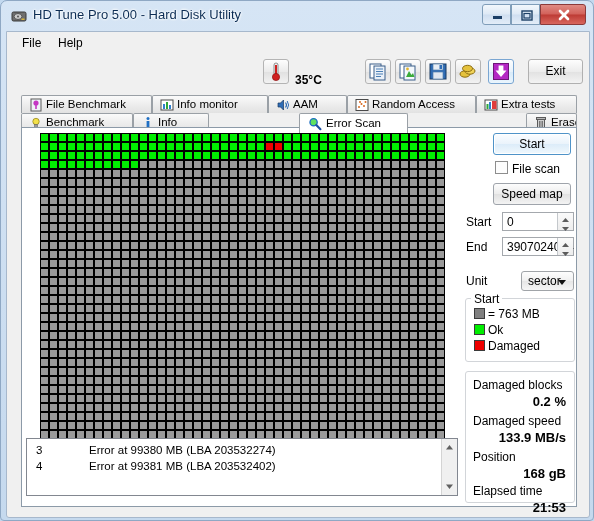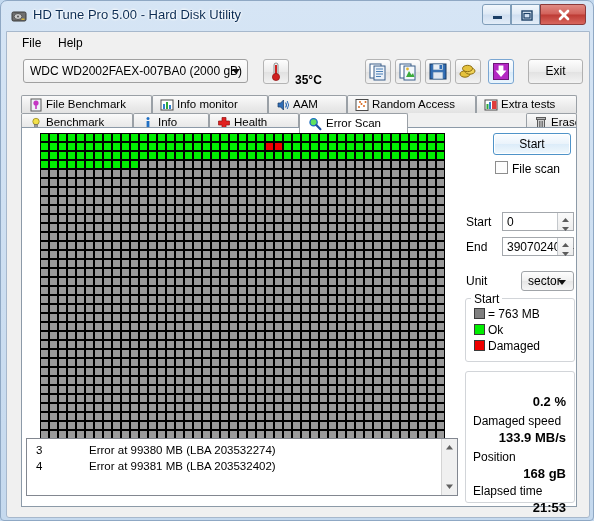--- a/index.html
+++ b/index.html
@@ -274,24 +274,20 @@
     <div id="menubar">
       <div class="menu-item" style="left:8px">
         <span>File</span>
       </div>
       <div class="menu-item" style="left:44px">
         <span>Help</span>
       </div>
     </div>
 
     <div id="toolbar">
-      <div id="drive-select">
-        <span id="drive-select-label">WDC WD2002FAEX-007BA0 (2000 gB)</span>
-        <span id="drive-select-arrow"></span>
-      </div>
 
       <div class="tbtn" id="temp-btn">
         <svg width="24" height="23" viewBox="0 0 24 23">
           <rect x="10" y="3" width="4" height="12" rx="2" fill="#f0f0f0" stroke="#777" stroke-width="0.8"></rect>
           <rect x="11" y="5" width="2" height="10" fill="#d02020"></rect>
           <circle cx="12" cy="17" r="3.6" fill="#d02020" stroke="#8d1313" stroke-width="0.7"></circle>
         </svg>
       </div>
       <span id="temp-value">35°C</span>
 
@@ -417,28 +413,20 @@
       <div class="tab tab-row2" style="left:112px;width:76px">
         <span class="ticon">
           <svg width="14" height="14" viewBox="0 0 14 14">
               <circle cx="7" cy="2.6" r="1.5" fill="#1f6fc4"></circle>
               <rect x="5.6" y="5" width="2.8" height="7.5" fill="#1f6fc4"></rect>
             </svg>
         </span>
         <span class="tlabel">Info</span>
       </div>
 
-      <div class="tab tab-row2" style="left:188px;width:90px">
-        <span class="ticon">
-          <svg width="14" height="14" viewBox="0 0 14 14">
-              <polygon points="5,1.5 9,1.5 9,5 12.5,5 12.5,9 9,9 9,12.5 5,12.5 5,9 1.5,9 1.5,5 5,5" fill="#e02020" stroke="#8f1212" stroke-width="0.7"></polygon>
-            </svg>
-        </span>
-        <span class="tlabel">Health</span>
-      </div>
 
       <div class="tab tab-row2 selected" style="left:278px;width:109px">
         <span class="ticon">
           <svg width="14" height="14" viewBox="0 0 14 14">
               <circle cx="5.6" cy="5.2" r="3.6" fill="#5fe05f" stroke="#1f6fc4" stroke-width="1.4"></circle>
               <line x1="8.3" y1="8" x2="12.4" y2="12.2" stroke="#1f4fa4" stroke-width="2.2" stroke-linecap="round"></line>
             </svg>
         </span>
         <span class="tlabel">Error Scan</span>
       </div>
@@ -2025,20 +2013,23 @@
       <div id="rightcol">
 
         <div id="start-btn">
           <span>Start</span>
         </div>
 
         <div id="quickscan">
           <span class="cbox"></span><span>File scan</span>
         </div>
 
+        <div id="speedmap-btn">
+          <span>Speed map</span>
+        </div>
 
         <span class="fld-label" style="top:87px">Start</span>
         <div class="spin" style="top:84px">
           <span class="val">0</span>
           <span class="btns">
             <span class="up"><svg width="15" height="8" viewBox="0 0 15 8">
                   <polygon points="7.5,2 11,6 4,6" fill="#5b5b5b"></polygon>
                 </svg></span>
             <span class="dn"><svg width="15" height="8" viewBox="0 0 15 8">
                   <polygon points="7.5,6 11,2 4,2" fill="#5b5b5b"></polygon>
@@ -2072,20 +2063,21 @@
           </span>
           <span class="leg-row" style="top:24px">
             <span class="leg-sw" style="background:#00ee00"></span><span>Ok</span>
           </span>
           <span class="leg-row" style="top:40px">
             <span class="leg-sw" style="background:#ee0000"></span><span>Damaged</span>
           </span>
         </div>
 
         <div class="groupbox" id="stats-box">
+          <span class="stat-label" style="top:6px">Damaged blocks</span>
           <span class="stat-value" style="top:22px">0.2 %</span>
           <span class="stat-label" style="top:42px">Damaged speed</span>
           <span class="stat-value" style="top:58px">133.9 MB/s</span>
           <span class="stat-label" style="top:78px">Position</span>
           <span class="stat-value" style="top:94px">168 gB</span>
           <span class="stat-label" style="top:112px">Elapsed time</span>
           <span class="stat-value" style="top:128px">21:53</span>
         </div>
 
       </div>

